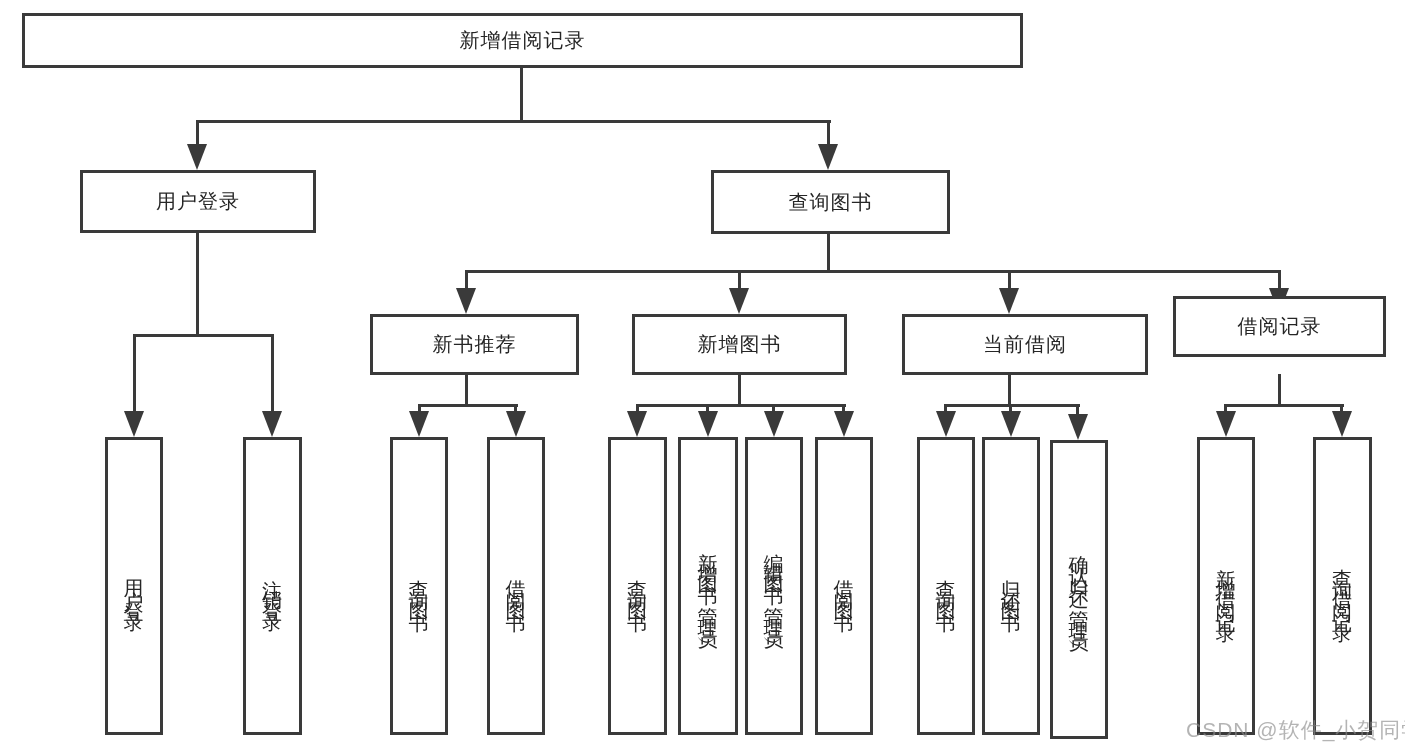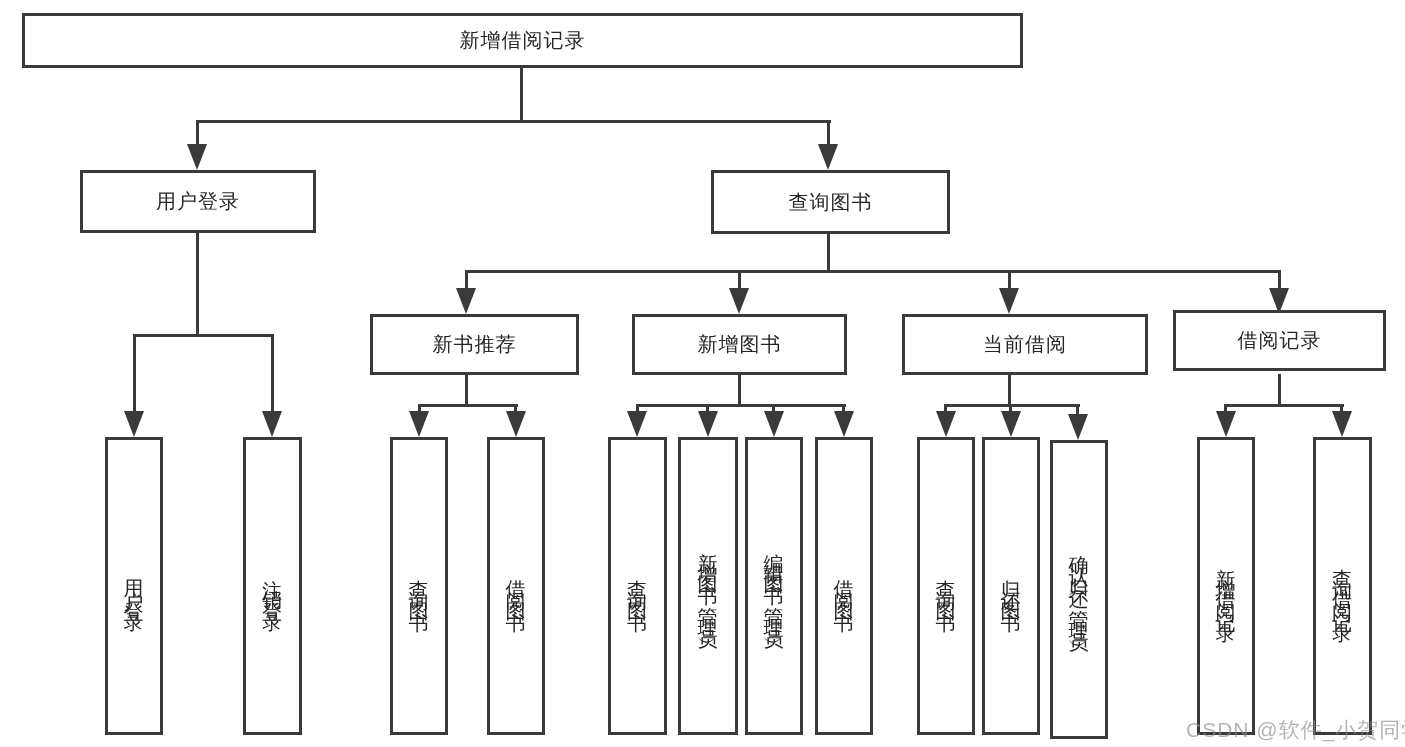--- a/index.html
+++ b/index.html
@@ -74,21 +74,21 @@
 
 <div class="box" style="left:370px;top:314px;width:209px;height:61px;">
   <span>新书推荐</span>
 </div>
 <div class="box" style="left:632px;top:314px;width:215px;height:61px;">
   <span>新增图书</span>
 </div>
 <div class="box" style="left:902px;top:314px;width:246px;height:61px;">
   <span>当前借阅</span>
 </div>
-<div class="box" style="left:1173px;top:310px;width:213px;height:61px;text-align:right;">
+<div class="box" style="left:1173px;top:296px;width:213px;height:61px;text-align:right;">
   <span>借阅记录</span>
 </div>
 
 <div class="vline" style="left:465px;top:374px;width:3px;height:33px;"></div>
 <div class="hline" style="left:418px;top:404px;width:100px;height:3px;"></div>
 <div class="vline" style="left:418px;top:404px;width:3px;height:10px;"></div>
 <div class="arrow" style="left:409px;top:411px;"></div>
 <div class="vline" style="left:514px;top:404px;width:3px;height:10px;"></div>
 <div class="arrow" style="left:506px;top:411px;"></div>
 

